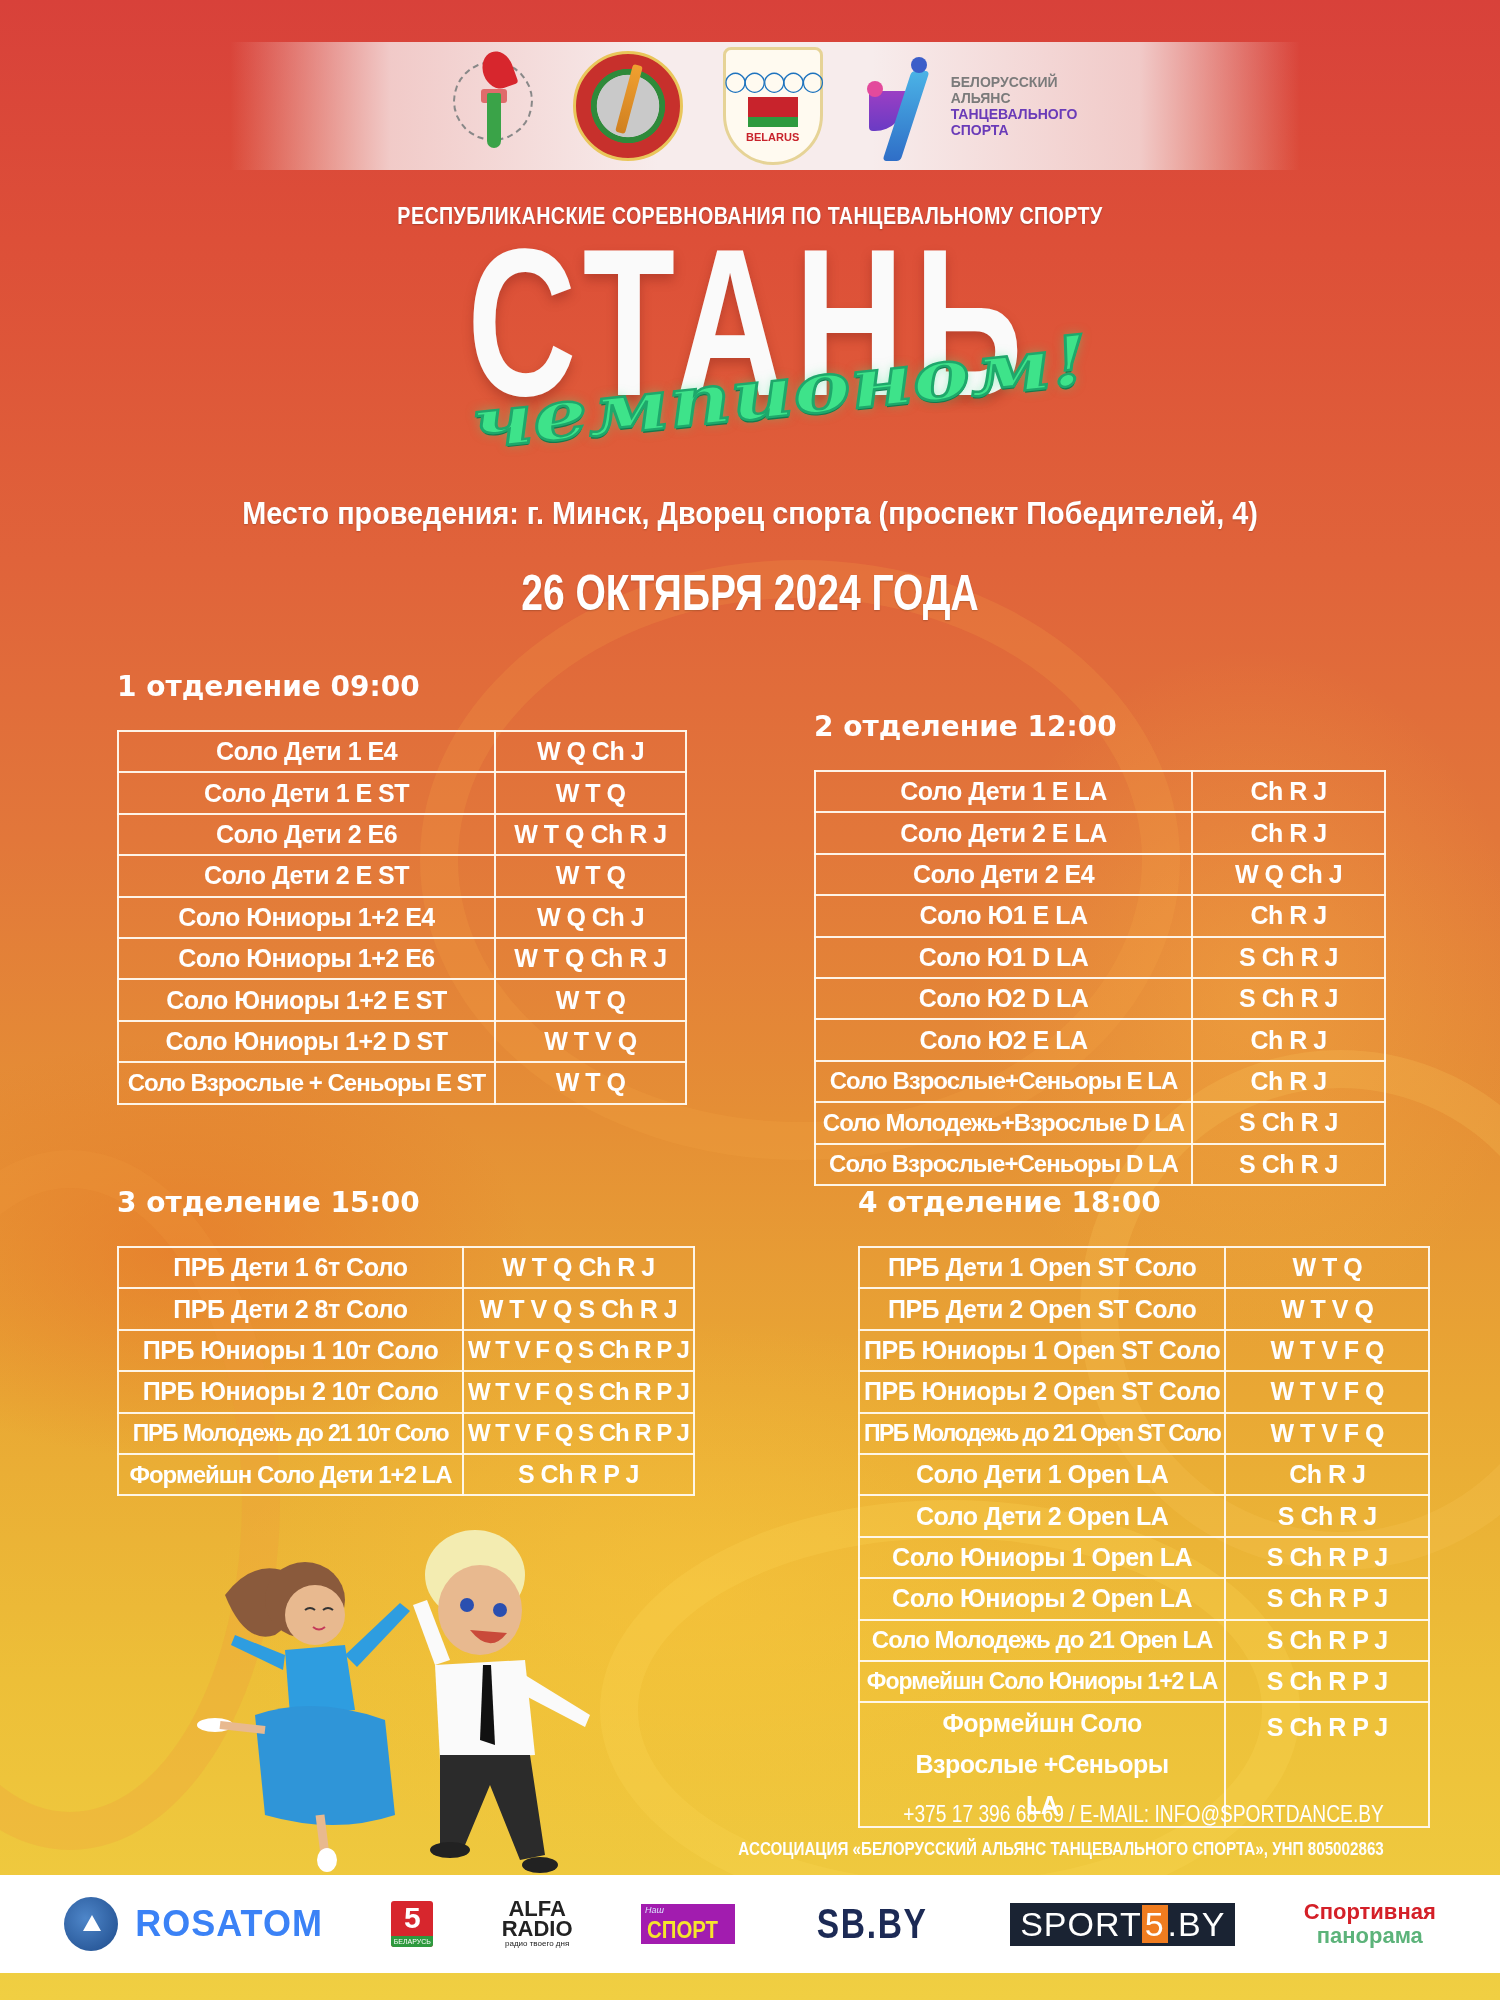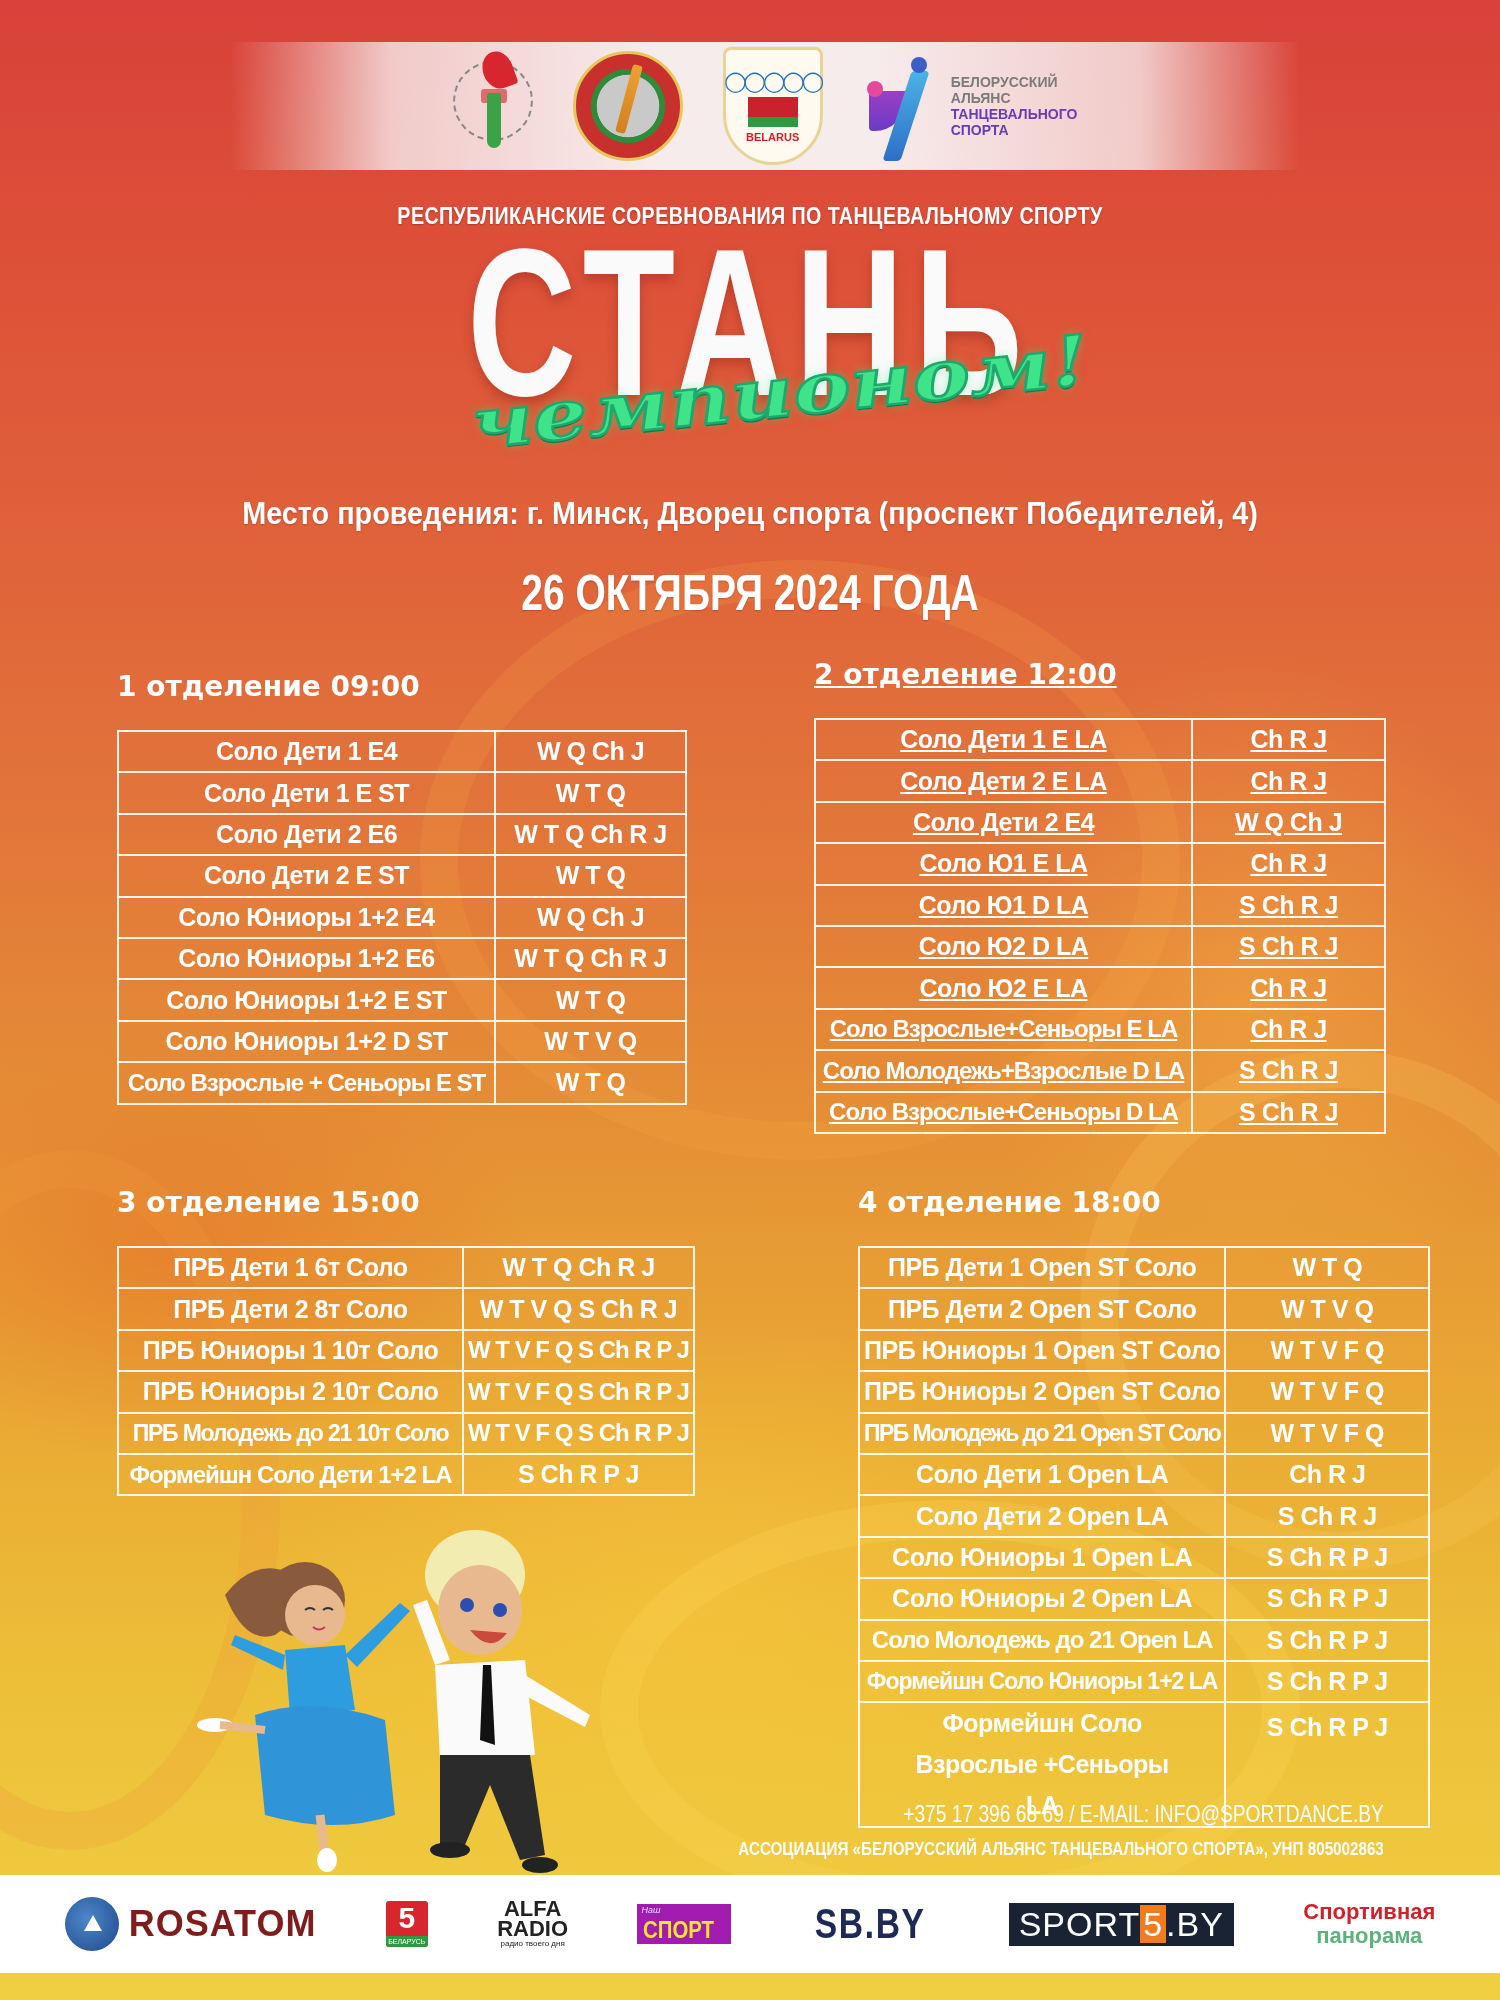--- a/index.html
+++ b/index.html
@@ -102,21 +102,21 @@
   }
   .kids { position: absolute; left: 195px; top: 1515px; width: 450px; height: 360px; }
   .sponsor-bar {
     position: absolute; left: 0; top: 1875px; width: 1500px; height: 98px;
     background: #fff; display: flex; align-items: center; justify-content: space-around;
     padding: 0 30px;
   }
   .sp-rosatom { display:flex; align-items:center; gap:10px; }
   .rosatom-circle { width: 54px; height: 54px; border-radius: 50%; background: radial-gradient(circle at 40% 40%, #4e86c9, #1d4a8a); position: relative; }
   .rosatom-circle::after { content:""; position:absolute; left:19px; top:18px; width:0; height:0; border-left: 9px solid transparent; border-right: 9px solid transparent; border-bottom: 16px solid #fff; }
-  .rosatom-text { font-size: 36px; font-weight: bold; color: #7f1d1d; letter-spacing: 1px; }
+  .rosatom-text { font-size: 36px; font-weight: bold; color: #3b82f6; letter-spacing: 1px; margin-left: 7px; }
   .sp-belarus5 { width: 42px; height: 46px; background: #d7262d; border-radius: 3px; display:flex; flex-direction:column; align-items:center; justify-content:space-between; overflow:hidden; }
   .sp-belarus5 .n { font-size: 30px; font-weight: bold; color:#fff; line-height: 34px; }
   .sp-belarus5 .t { font-size: 7px; color:#fff; background:#2e9a3f; width:100%; text-align:center; line-height: 11px; }
   .sp-alfa { text-align:center; color:#222; line-height: 20px; }
   .sp-alfa .a { font-size: 22px; font-weight: bold; display:block; }
   .sp-alfa .s { font-size: 8px; display:block; line-height: 10px; }
   .sp-nashsport { width: 94px; height: 40px; background: #a21caf; position: relative; }
   .sp-nashsport .s1 { position:absolute; left:4px; top:1px; font-size: 9px; font-style: italic; color: #dbe6ff; }
   .sp-nashsport .s2 { position:absolute; left:6px; top:12px; font-size: 24px; font-weight: bold; color: #f6e52c; transform: scaleX(0.85); transform-origin:left; }
   .sp-sbby { font-size: 42px; font-weight: bold; color: #1c2a55; letter-spacing: 2px; transform: scaleX(0.8); }
@@ -206,21 +206,21 @@
           <td>W T V Q</td>
         </tr>
       <tr>
           <td style="font-size:24px; letter-spacing:-1px">Соло Взрослые + Сеньоры E ST</td>
           <td>W T Q</td>
         </tr>
     </tbody>
   </table>
 </div>
 
-<div class="session" style="left:814px; top:658px;text-decoration:underline;">
+<div class="session" style="left:814px; top:710px;">
   <div class="session-heading">2 отделение 12:00</div>
   <table class="sched">
     <tbody>
       <tr>
           <td style="width:377px">Соло Дети 1 E LA</td>
           <td style="width:193px">Ch R J</td>
         </tr>
       <tr>
           <td>Соло Дети 2 E LA</td>
           <td>Ch R J</td>

